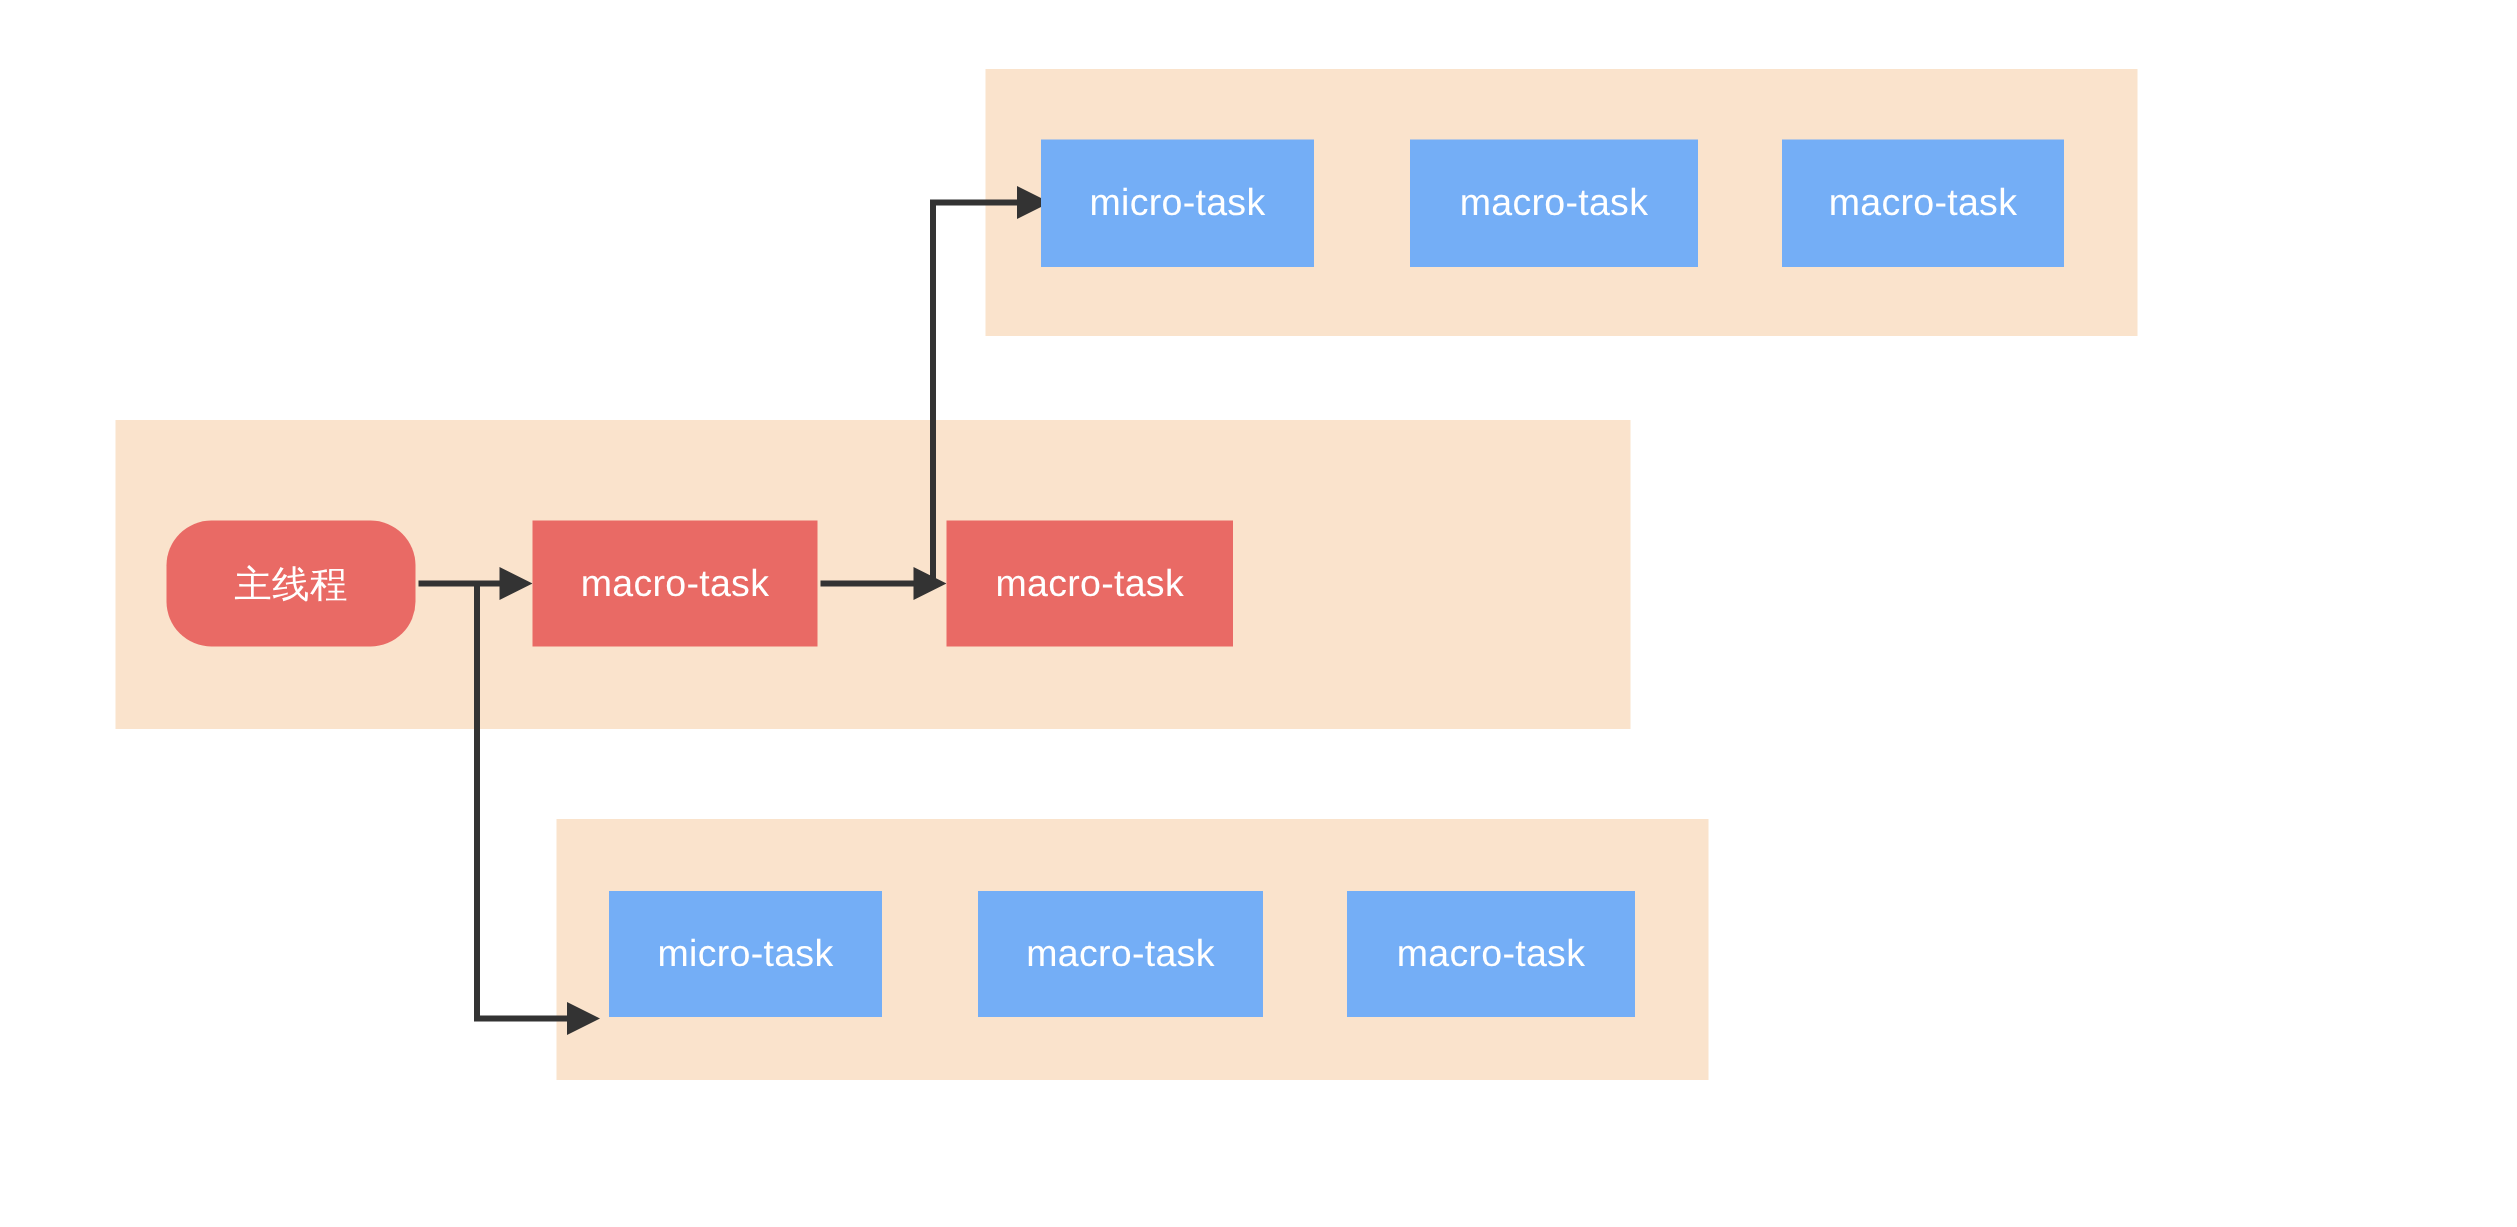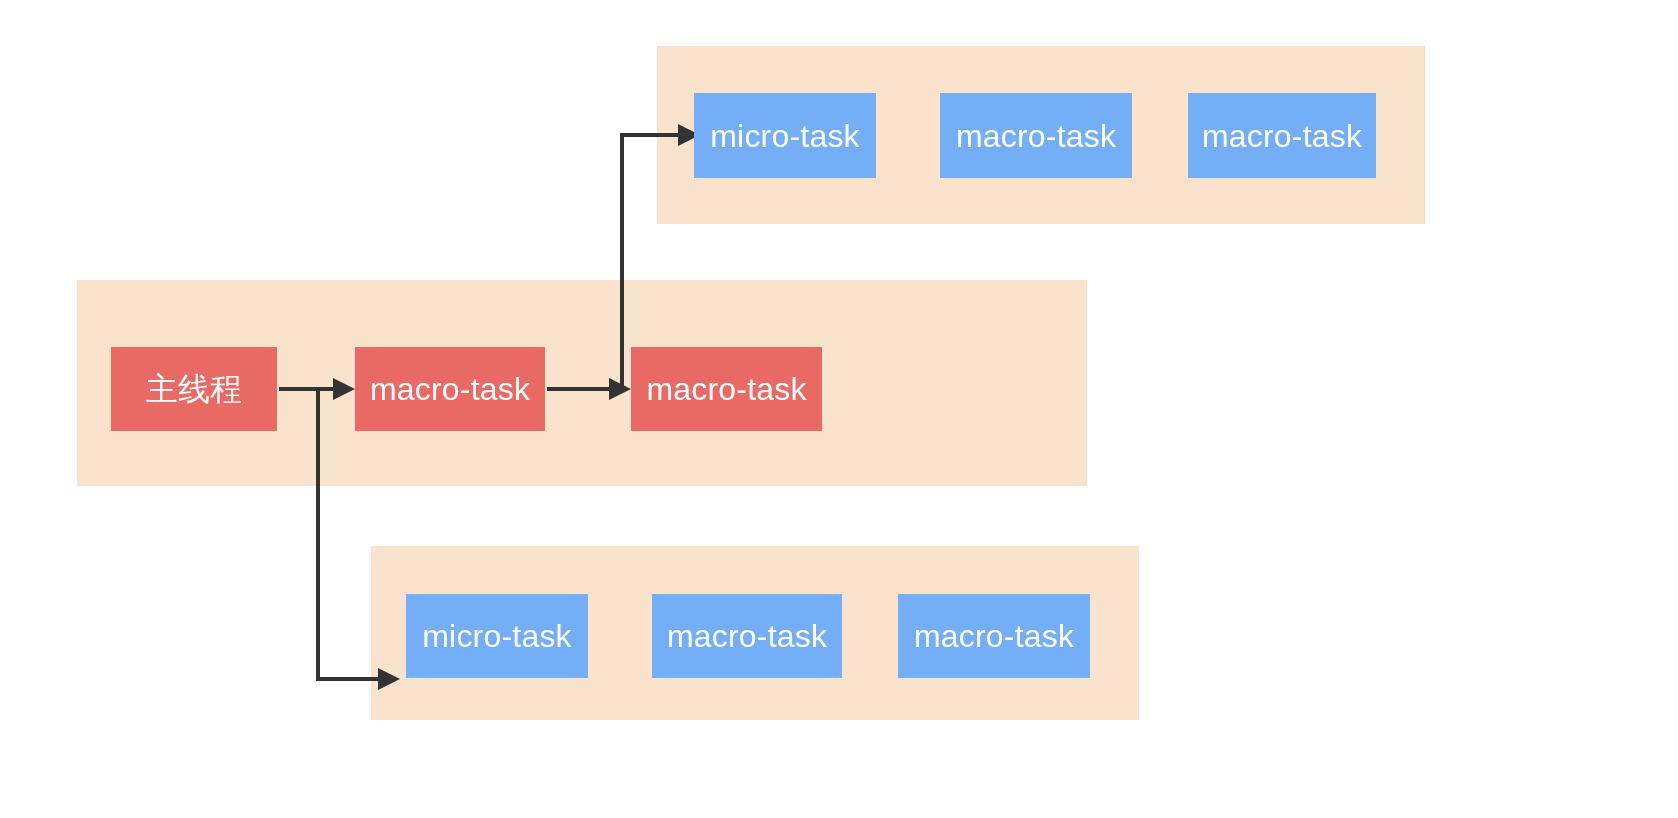--- a/index.html
+++ b/index.html
@@ -20,30 +20,30 @@
   .panel {
     position: absolute;
     background: #fae3cc;
   }
   .node {
     position: absolute;
     display: flex;
     align-items: center;
     justify-content: center;
     color: #ffffff;
-    font-size: 32px;
+    font-size: 25px;
     letter-spacing: 0.2px;
     line-height: 1;
     box-sizing: border-box;
     white-space: nowrap;
     text-align: center;
   }
   .node.red   { background: #e96a65; }
   .node.blue  { background: #74aef6; }
-  .node.cjk   { font-family: "DejaVu Sans", "Liberation Sans", sans-serif; }
+  .node.cjk   { font-family: "DejaVu Sans", "Liberation Sans", sans-serif; border-radius: 30px; }
   svg.edges {
     position: absolute;
     left: 0;
     top: 0;
     width: 1678px;
     height: 818px;
     overflow: visible;
     pointer-events: none;
   }
   svg.edges path {

